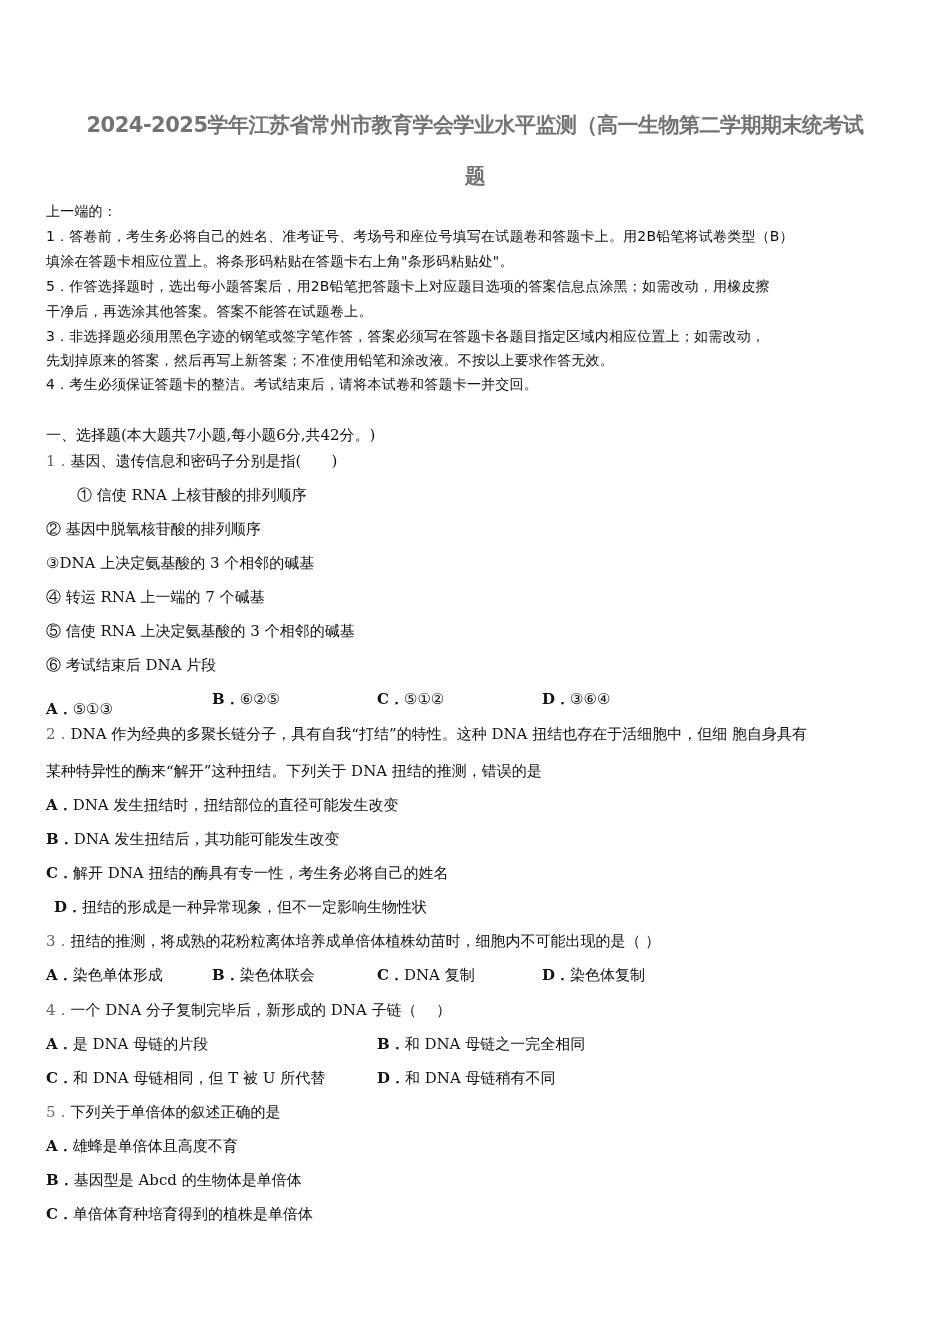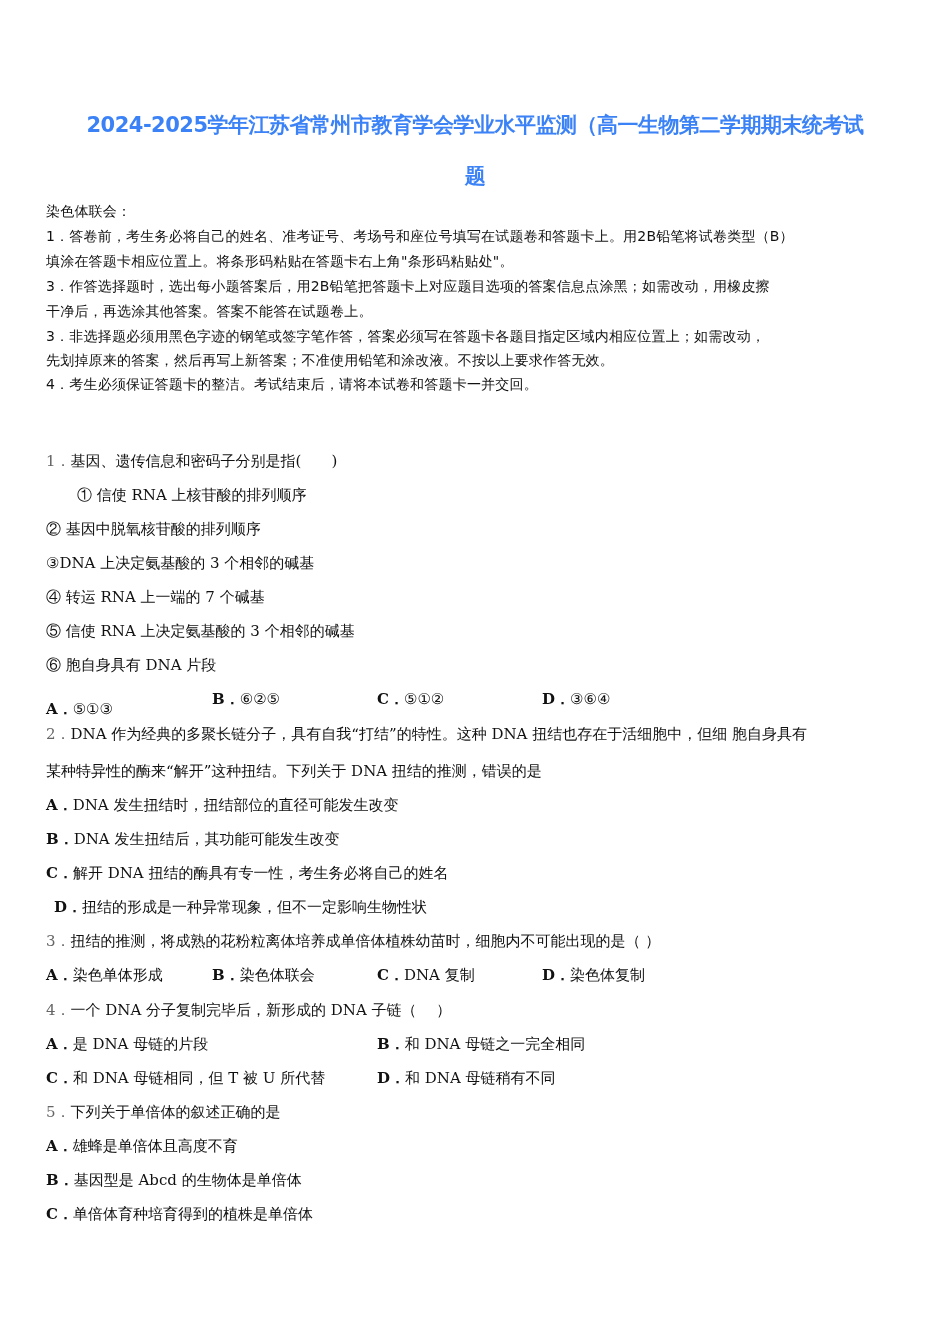--- a/index.html
+++ b/index.html
@@ -1,57 +1,58 @@
 <!DOCTYPE html>
 <html><head>
 <meta charset="utf-8">
 <style>
   html, body { margin: 0; padding: 0; background: #ffffff; }
   body { width: 950px; height: 1344px; position: relative; overflow: hidden; color: #111; font-family: "DejaVu Serif", "Liberation Serif", serif; }
   .page { position: absolute; left: 0; top: 0; width: 950px; height: 1344px; }
-  .title { position: absolute; left: 40px; width: 870px; text-align: center; font-family: "DejaVu Sans", "Liberation Sans", sans-serif; font-weight: bold; font-size: 21px; letter-spacing: -0.5px; color: #3b82f6; }
+  .title { position: absolute; left: 40px; width: 870px; text-align: center; font-family: "DejaVu Sans", "Liberation Sans", sans-serif; font-weight: bold; font-size: 21px; letter-spacing: -0.5px; color: #737373; }
   .t1 { top: 111px; }
   .t2 { top: 162px; }
   .line { position: absolute; left: 46px; white-space: nowrap; font-size: 14.5px; color: #111; }
   .notice { font-family: "DejaVu Sans", "Liberation Sans", sans-serif; font-size: 14px; letter-spacing: 0.2px; }
   .q { font-family: "DejaVu Serif", "Liberation Serif", serif; font-size: 15px; }
   .num { color: #666; font-weight: normal; }
   .opt { position: absolute; white-space: nowrap; font-size: 15px; font-family: "DejaVu Serif", "Liberation Serif", serif; }
   .opt .lbl { font-weight: bold; }
 </style>
 </head>
 <body>
 
 <div class="page">
 
   <div class="title t1">2024-2025学年江苏省常州市教育学会学业水平监测（高一生物第二学期期末统考试</div>
   <div class="title t2">题</div>
 
   <div>
-    <div class="line notice" style="top:203px;">染色体联会：</div>
+    <div class="line notice" style="top:203px;">上一端的：</div>
     <div class="line notice" style="top:228px;">1．答卷前，考生务必将自己的姓名、准考证号、考场号和座位号填写在试题卷和答题卡上。用2B铅笔将试卷类型（B）</div>
     <div class="line notice" style="top:253px;">填涂在答题卡相应位置上。将条形码粘贴在答题卡右上角"条形码粘贴处"。</div>
-    <div class="line notice" style="top:278px;">3．作答选择题时，选出每小题答案后，用2B铅笔把答题卡上对应题目选项的答案信息点涂黑；如需改动，用橡皮擦</div>
+    <div class="line notice" style="top:278px;">5．作答选择题时，选出每小题答案后，用2B铅笔把答题卡上对应题目选项的答案信息点涂黑；如需改动，用橡皮擦</div>
     <div class="line notice" style="top:303px;">干净后，再选涂其他答案。答案不能答在试题卷上。</div>
     <div class="line notice" style="top:328px;">3．非选择题必须用黑色字迹的钢笔或签字笔作答，答案必须写在答题卡各题目指定区域内相应位置上；如需改动，</div>
     <div class="line notice" style="top:352px;">先划掉原来的答案，然后再写上新答案；不准使用铅笔和涂改液。不按以上要求作答无效。</div>
     <div class="line notice" style="top:376px;">4．考生必须保证答题卡的整洁。考试结束后，请将本试卷和答题卡一并交回。</div>
   </div>
 
+  <div class="line q" style="top:426px;">一、选择题(本大题共7小题,每小题6分,共42分。)</div>
 
   <div>
     <div class="line q" style="top:452px;">
       <span class="num">1．</span><span>基因、遗传信息和密码子分别是指(　　)</span>
     </div>
     <div class="line q" style="top:486px;margin-left:31px;">① 信使 RNA 上核苷酸的排列顺序</div>
     <div class="line q" style="top:520px;">② 基因中脱氧核苷酸的排列顺序</div>
     <div class="line q" style="top:554px;">③DNA 上决定氨基酸的 3 个相邻的碱基</div>
     <div class="line q" style="top:588px;">④ 转运 RNA 上一端的 7 个碱基</div>
     <div class="line q" style="top:622px;">⑤ 信使 RNA 上决定氨基酸的 3 个相邻的碱基</div>
-    <div class="line q" style="top:656px;">⑥ 胞自身具有 DNA 片段</div>
+    <div class="line q" style="top:656px;">⑥ 考试结束后 DNA 片段</div>
     <div class="opt" style="left:46px; top:690px;margin-top:10px;"><span class="lbl">A．</span><span>⑤①③</span></div>
     <div class="opt" style="left:212px; top:690px;"><span class="lbl">B．</span><span>⑥②⑤</span></div>
     <div class="opt" style="left:377px; top:690px;"><span class="lbl">C．</span><span>⑤①②</span></div>
     <div class="opt" style="left:542px; top:690px;"><span class="lbl">D．</span><span>③⑥④</span></div>
   </div>
 
   <div>
     <div class="line q" style="top:725px;">
       <span class="num">2．</span><span>DNA 作为经典的多聚长链分子，具有自我“打结”的特性。这种 DNA 扭结也存在于活细胞中，但细 胞自身具有</span>
     </div>

